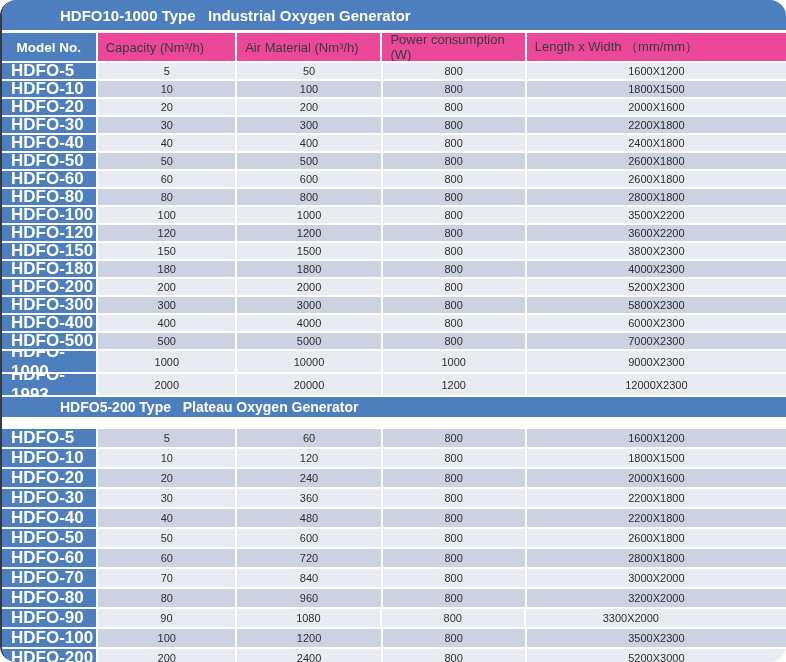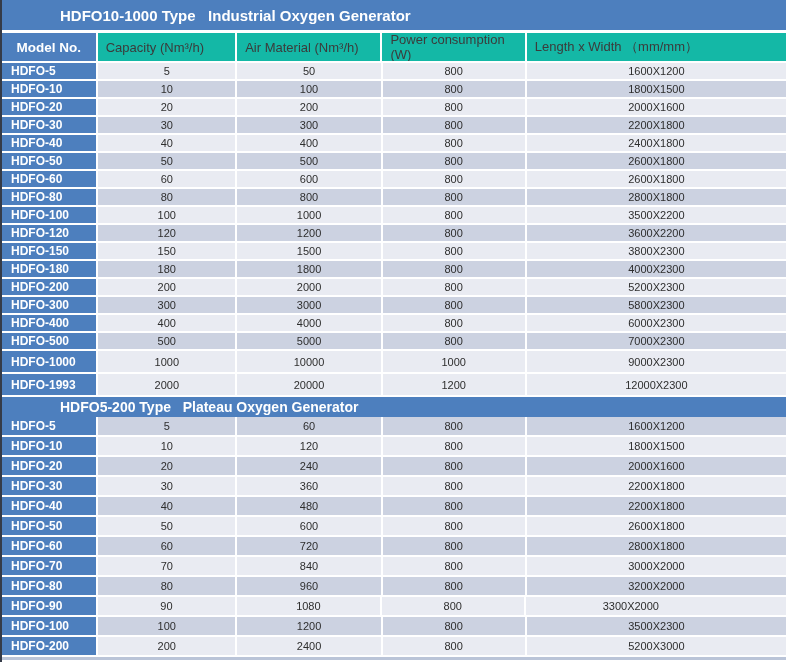--- a/index.html
+++ b/index.html
@@ -4,47 +4,48 @@
 <style>
   html,body{margin:0;padding:0;background:#ffffff;}
   .page{
     position:relative;
     width:786px;height:662px;
     background:#ffffff;
     box-sizing:border-box;
     border-left:2px solid #353b48;
     overflow:hidden;
     font-family:"Liberation Sans", sans-serif;
+    border-radius:16px;
   }
   .banner{
     height:30px;
     background:#4d7fbe;
     color:#ffffff;
     font-weight:bold;
     font-size:15px;
     display:flex;align-items:center;
     padding-left:58px;
     box-sizing:border-box;
   }
   .banner span{white-space:pre;}
-  .banner.b2{height:20px;font-size:14px;margin-bottom:0;}
+  .banner.b2{height:20px;font-size:14px;margin-bottom:12px;}
   .thead{display:flex;gap:2px;margin:3px 0 2px 0;height:28px;}
   .cell{
     box-sizing:border-box;
     display:flex;align-items:center;justify-content:center;
     overflow:hidden;
   }
   .w1{width:97px}.w2{width:142px}.w3{width:148px}.w4{width:147px}.w5{width:268px}
-  .hc{background:#14b8a6;color:#3b3b3b;font-size:13px;justify-content:flex-start;padding-left:8px;}
+  .hc{background:#ec4899;color:#3b3b3b;font-size:13px;justify-content:flex-start;padding-left:8px;}
   .hc1{background:#4d7fbe;color:#ffffff;font-size:13.5px;font-weight:bold;justify-content:center;}
   .row{display:flex;gap:2px;margin-bottom:2px;height:16px;}
   .s1 .row:nth-child(n+17){height:21px;}
   .s2 .row{height:18px;}
   .c1{
-    background:#4d7fbe;color:#ffffff;font-weight:bold;font-size:12px;
+    background:#4d7fbe;color:#ffffff;font-weight:bold;font-size:17px;
     justify-content:flex-start;padding-left:9px;
   }
   .v{font-size:11px;color:#2e2e2e;}
   .s1 .row:nth-child(odd) .v{background:#e9ebf2;}
   .s1 .row:nth-child(even) .v{background:#ccd2e1;}
   .s1 .row:nth-child(18) .v{background:#e9ebf2;}
   .s2 .row:nth-child(odd) .v{background:#ccd2e1;}
   .s2 .row:nth-child(even) .v{background:#e9ebf2;}
   
   .s2 .row:nth-child(10) .c5v{padding-right:50px;}

